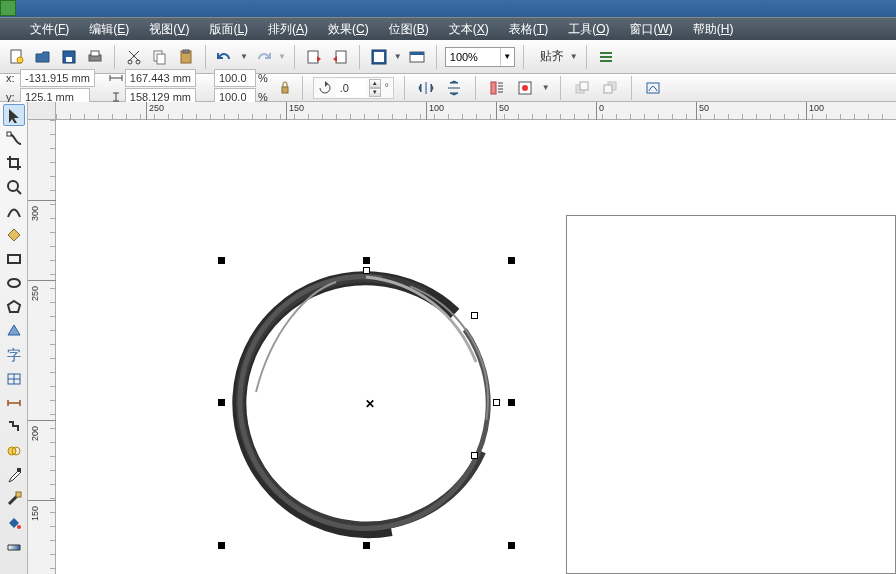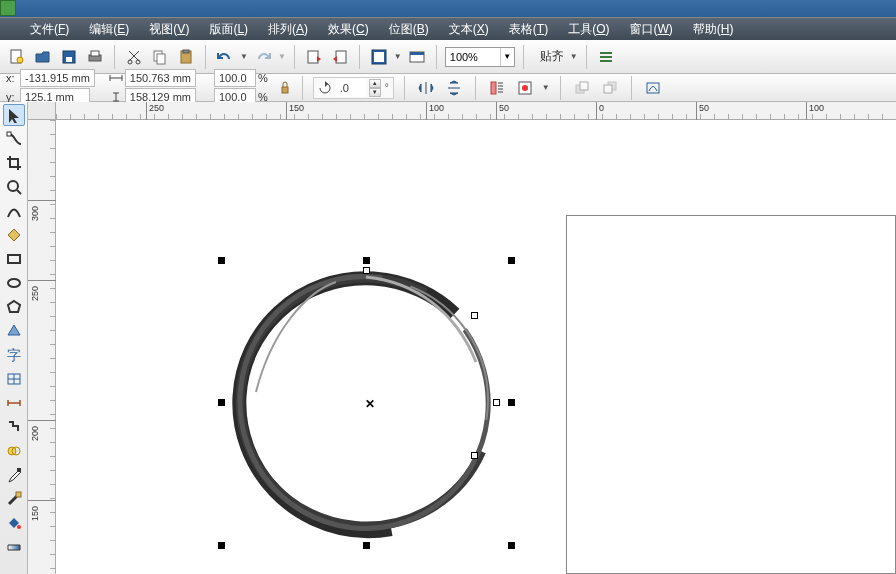--- a/index.html
+++ b/index.html
@@ -183,21 +183,21 @@
         </div>
     </div>
   </div>
 
   <div style="display:flex;flex-direction:column;gap:1px;margin-left:8px;">
     <div style="display:flex;align-items:center;gap:2px;">
       <svg width="14" height="10">
           <path d="M1 5h12M1 2v6M13 2v6" stroke="#444"></path>
         </svg>
       <div class="val-box">
-          <span>150.763 mm</span>
+          <span>167.443 mm</span>
         </div>
     </div>
     <div style="display:flex;align-items:center;gap:2px;">
       <svg width="14" height="10">
           <path d="M7 1v8M4 1h6M4 9h6" stroke="#444"></path>
         </svg>
       <div class="val-box">
           <span>158.129 mm</span>
         </div>
     </div>

